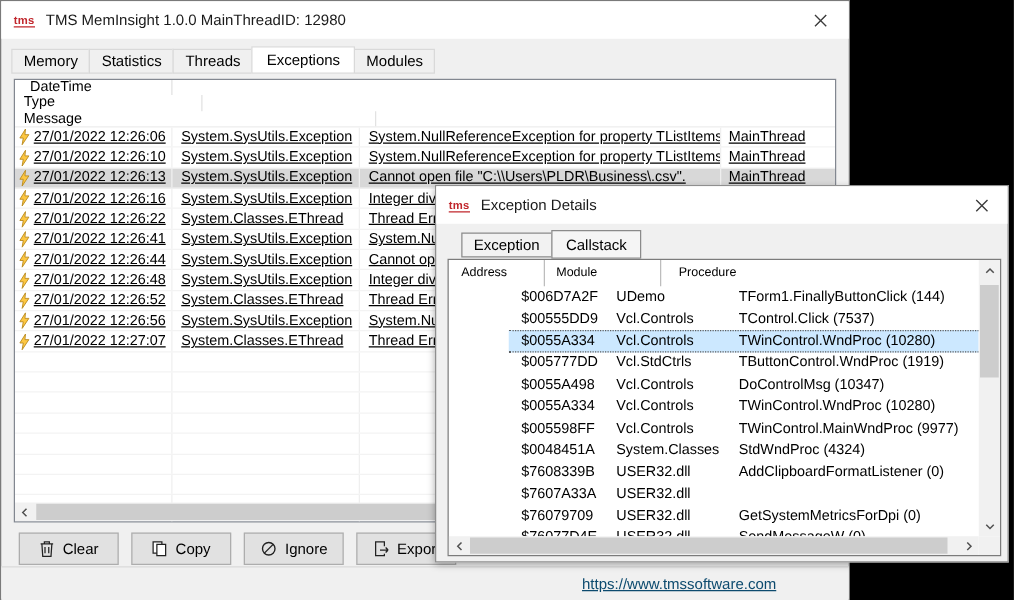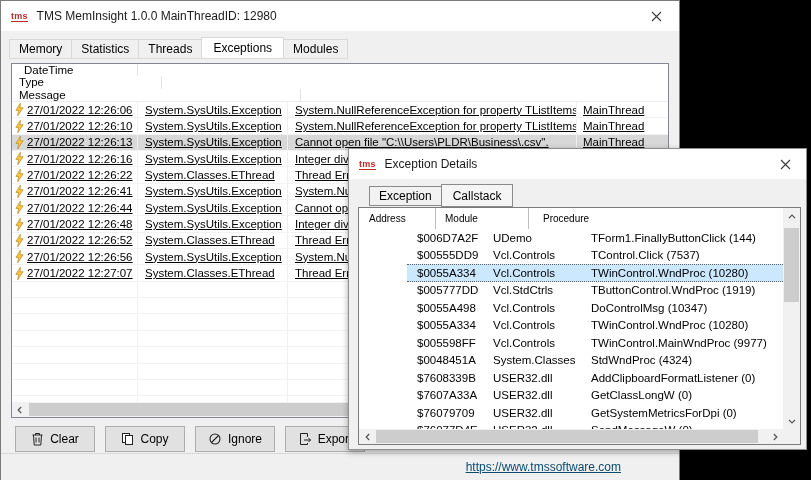--- a/index.html
+++ b/index.html
@@ -403,21 +403,20 @@
             <div class="c a3">StdWndProc (4324)</div>
           </div>
         <div class="cs-row">
             <div class="c a1">$7608339B</div>
             <div class="c a2">USER32.dll</div>
             <div class="c a3">AddClipboardFormatListener (0)</div>
           </div>
         <div class="cs-row">
             <div class="c a1">$7607A33A</div>
             <div class="c a2">USER32.dll</div>
-            <div class="c a3">GetClassLongW (0)</div>
           </div>
         <div class="cs-row">
             <div class="c a1">$76079709</div>
             <div class="c a2">USER32.dll</div>
             <div class="c a3">GetSystemMetricsForDpi (0)</div>
           </div>
         <div class="cs-row">
             <div class="c a1">$76077D4E</div>
             <div class="c a2">USER32.dll</div>
             <div class="c a3">SendMessageW (0)</div>

